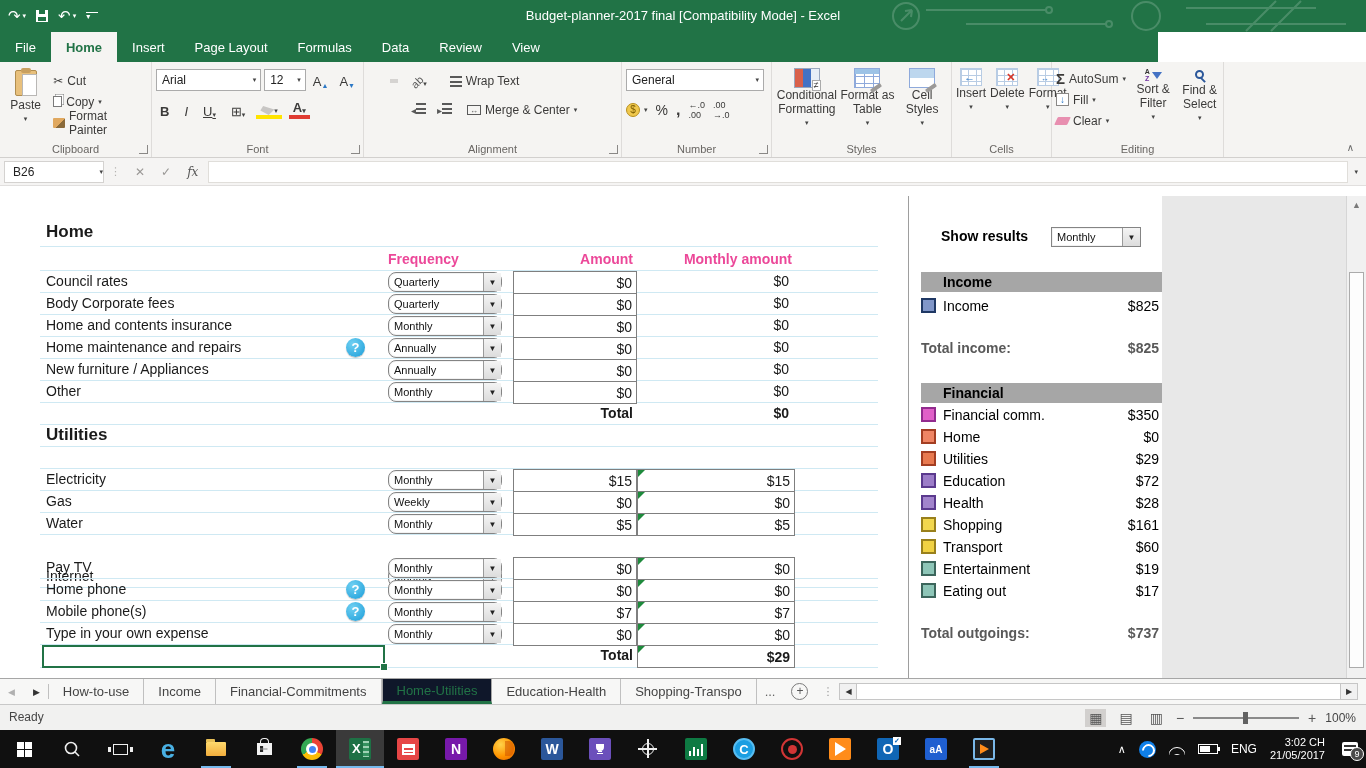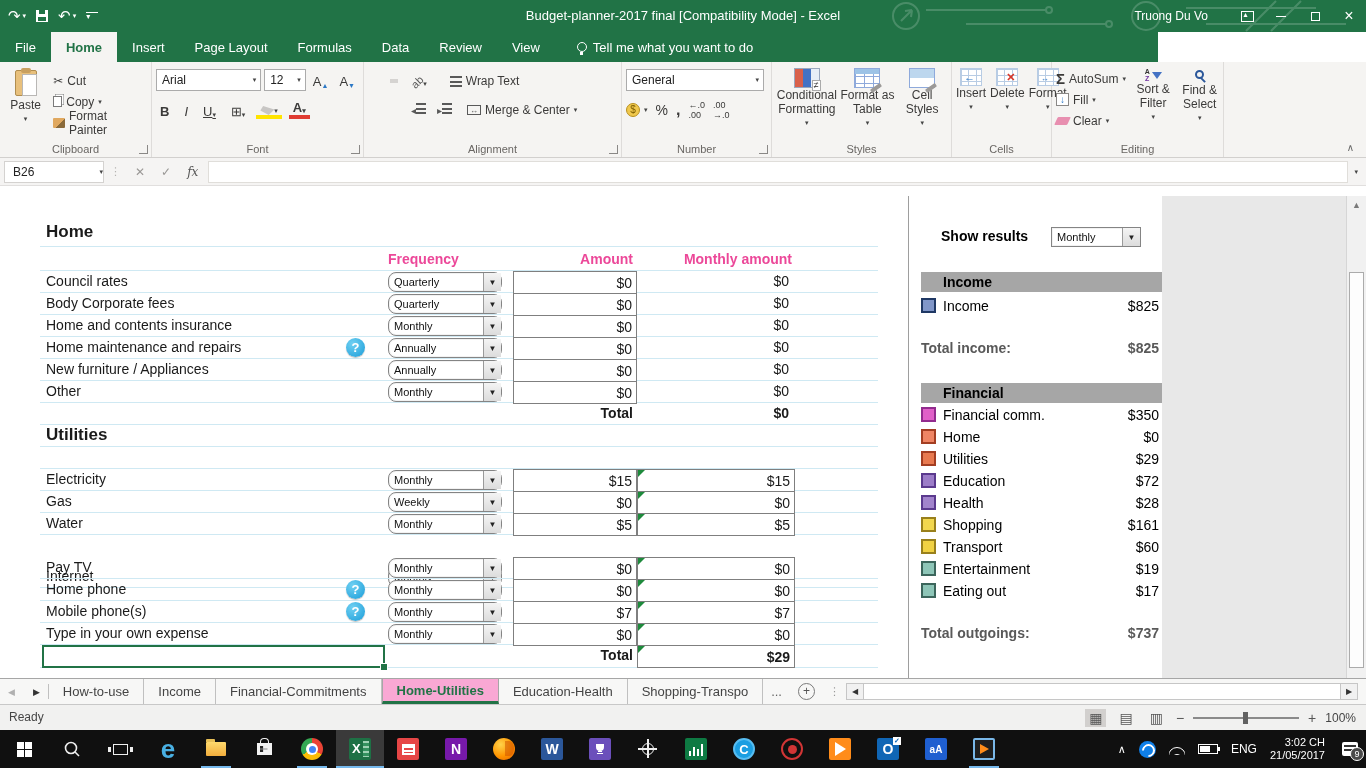--- a/index.html
+++ b/index.html
@@ -151,21 +151,21 @@
   #gray-right { position:absolute; left:1162px; top:10px; width:184px; height:482px; background:#e8e8e8; }
   #vscroll { position:absolute; left:1346px; top:10px; width:20px; height:482px; background:#f1f1f1; border-left:1px solid #d6d6d6; }
   #vscroll .arr { height:18px; text-align:center; font-size:9px; color:#7a7a7a; line-height:18px; }
   #vscroll .thumb { position:absolute; left:2px; right:2px; top:76px; height:396px; background:#fdfdfd; border:1px solid #ababab; }
 
   
   #tabsbar { position:absolute; left:0; top:678px; width:1366px; height:26px; background:#f7f7f6; border-top:1px solid #a6a6a6; display:flex; align-items:stretch; font-size:13px; color:#444; }
   .nav-arrows { display:flex; align-items:center; padding:0 8px; gap:18px; font-size:9px; }
   .tab-sep { width:1px; background:#c0c0c0; margin:5px 0; }
   .stab { display:flex; align-items:center; padding:0 14px; border-right:1px solid #c0c0c0; white-space:nowrap; }
-  .stab.active { background:#f9a8d4; color:#217346; font-weight:bold; border-bottom:3px solid #217346; border-right:1px solid #a6a6a6; border-left:1px solid #a6a6a6;text-align:center; }
+  .stab.active { background:#0f172a; color:#217346; font-weight:normal; border-bottom:3px solid #217346; border-right:1px solid #a6a6a6; border-left:1px solid #a6a6a6;text-align:center; }
   .tab-more { display:flex; align-items:center; padding:0 8px; color:#666; }
   .newsheet { align-self:center; width:17px; height:17px; border:1px solid #7a7a7a; border-radius:50%; text-align:center; line-height:15px; font-size:12px; color:#555; margin:0 8px; }
   .vdots { align-self:center; color:#999; font-size:11px; padding:0 6px; }
   #hscroll { flex:1; align-self:center; height:17px; margin-right:8px; background:#f1f1f1; border:1px solid #c6c6c6; display:flex; align-items:stretch; }
   #hscroll .harr { width:16px; display:flex; align-items:center; justify-content:center; font-size:8px; color:#333; }
   #hscroll .hthumb { flex:1; background:#fff; border-left:1px solid #c6c6c6; border-right:1px solid #c6c6c6; }
 
   
   #statusbar { position:absolute; left:0; top:704px; width:1366px; height:26px; background:#f1f1f0; border-top:1px solid #c8c8c8; font-size:12px; color:#454545; }
   #status-ready { position:absolute; left:9px; top:5px; }
@@ -257,50 +257,33 @@
     </svg>
     <div id="qat">
       <span class="qat-btn">↷<span class="qat-caret">▾</span></span>
       <span class="qat-btn">
           <span class="floppy"></span>
         </span>
       <span class="qat-btn">↶<span class="qat-caret">▾</span></span>
       <span class="qat-btn qat-custom">▾</span>
     </div>
     <div id="title-text">Budget-planner-2017 final  [Compatibility Mode]  -  Excel</div>
-    <div id="titlebar-right">
-      <span id="user-name">Truong Du Vo</span>
-      <span class="win-btn">
-          <span class="ribbon-display-icon"></span>
-        </span>
-      <span class="win-btn">
-          <span class="min-glyph"></span>
-        </span>
-      <span class="win-btn">
-          <span class="restore-glyph"></span>
-        </span>
-      <span class="win-btn close-glyph">×</span>
-    </div>
   </div>
 
   <div id="tabrow">
     <span id="ribbon-tabs" style="display:flex">
         <span class="rtab">File</span>
         <span class="rtab active">Home</span>
         <span class="rtab">Insert</span>
         <span class="rtab">Page Layout</span>
         <span class="rtab">Formulas</span>
         <span class="rtab">Data</span>
         <span class="rtab">Review</span>
         <span class="rtab">View</span>
       </span>
-    <span id="tellme">
-      <span class="bulb-ic"></span>
-      <span>Tell me what you want to do</span>
-    </span>
   </div>
   <div id="share-btn">
     <span class="person-ic"></span>
     <span>Share</span>
   </div>
 
   <div id="ribbon">
 
     <div class="rgroup" id="g-clipboard">
       <div style="display:flex; gap:6px;">

